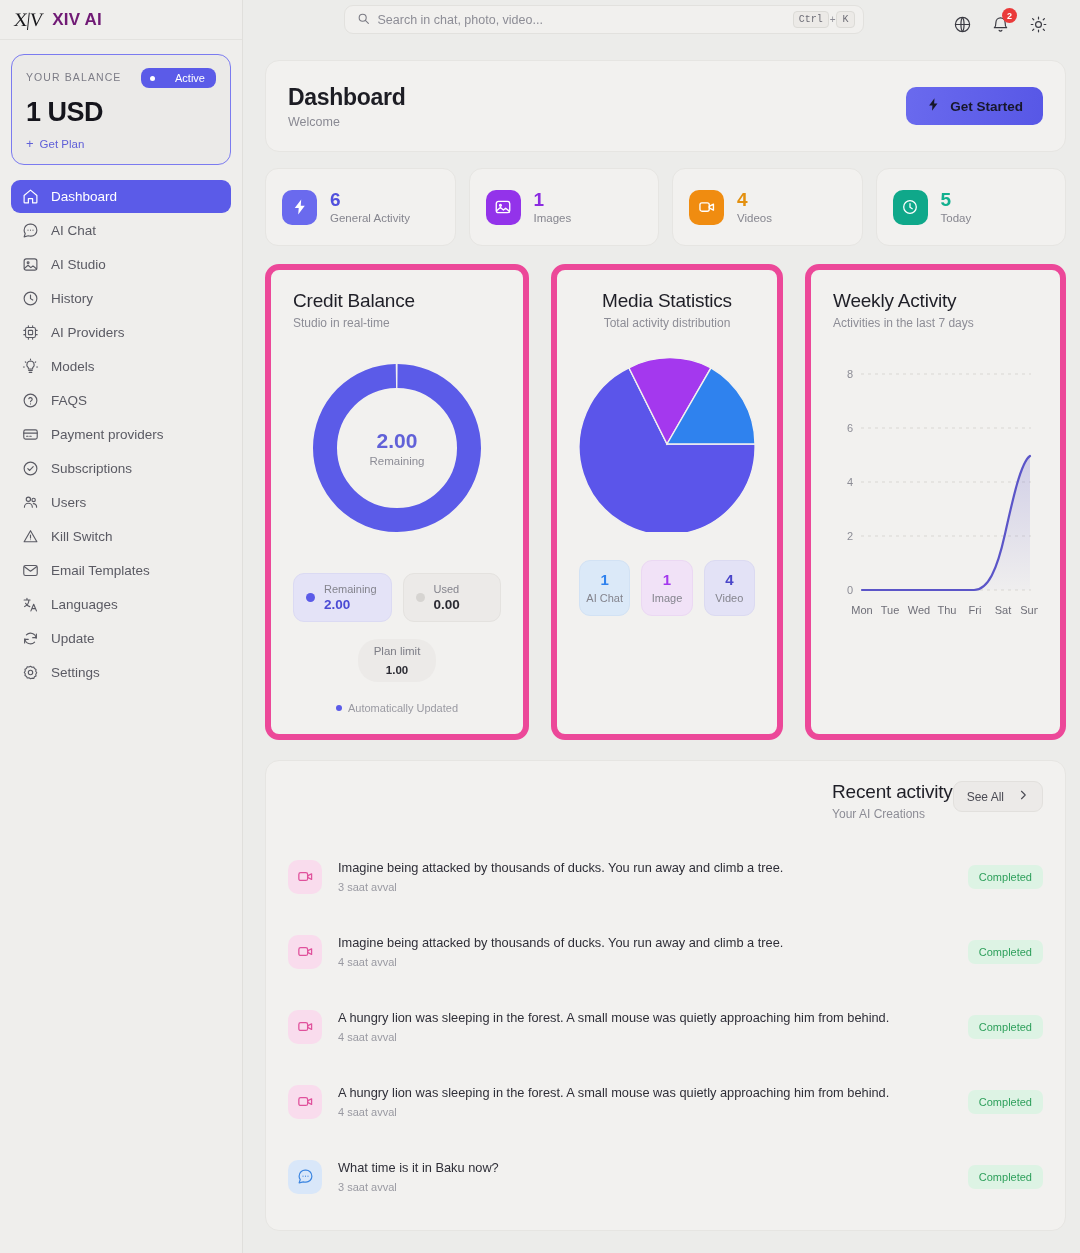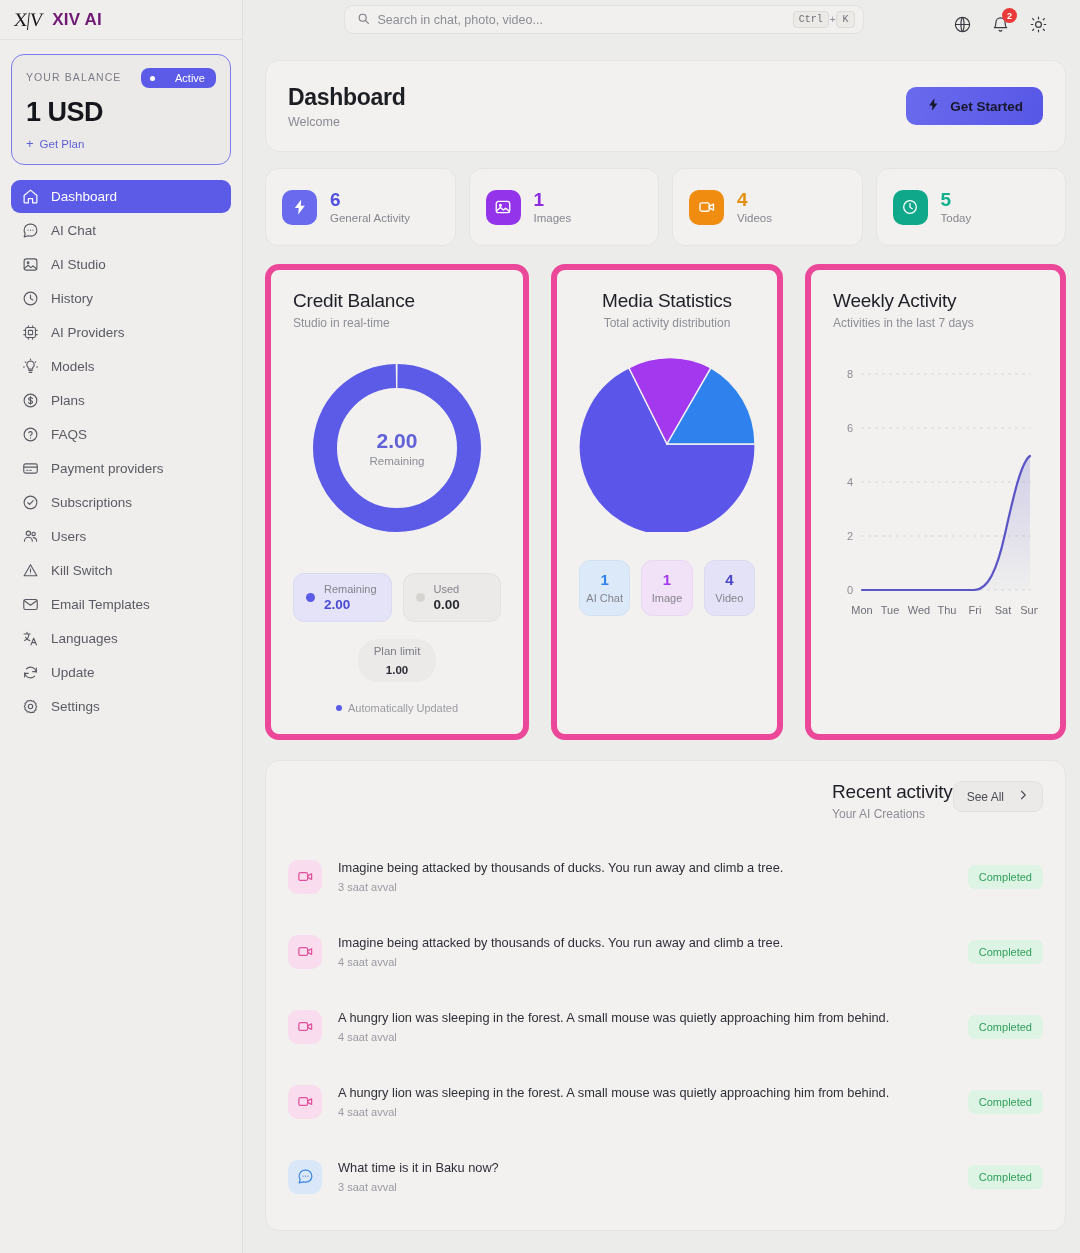--- a/index.html
+++ b/index.html
@@ -270,29 +270,20 @@
       </div>
       <div class="nav-item">
         <span class="ico">
             <svg viewBox="0 0 24 24" fill="none" stroke="currentColor" stroke-width="1.5" stroke-linecap="round" stroke-linejoin="round">
               <path d="M9.5 17.5h5M10.2 20.3h3.6"></path>
               <path d="M12 4.2a5.2 5.2 0 0 0-3 9.4v1.9h6v-1.9a5.2 5.2 0 0 0-3-9.4z"></path>
               <path d="M12 1.3v1.3M4.6 5.4l.9.9M19.4 5.4l-.9.9M2 12.8h1.3M20.7 12.8H22"></path>
             </svg>
           </span>
         <span>Models</span>
-      </div>
-      <div class="nav-item">
-        <span class="ico">
-            <svg viewBox="0 0 24 24" fill="none" stroke="currentColor" stroke-width="1.6" stroke-linecap="round" stroke-linejoin="round">
-              <circle cx="12" cy="12" r="9"></circle>
-              <path d="M12 6.6v10.8M14.6 9.2a2.6 2.6 0 0 0-2.6-1.4c-1.5 0-2.7.8-2.7 2.1s1.1 1.8 2.7 2.1c1.7.3 2.9.8 2.9 2.2s-1.3 2.2-2.9 2.2a3 3 0 0 1-2.9-1.6"></path>
-            </svg>
-          </span>
-        <span>Plans</span>
       </div>
       <div class="nav-item">
         <span class="ico">
             <svg viewBox="0 0 24 24" fill="none" stroke="currentColor" stroke-width="1.6" stroke-linecap="round" stroke-linejoin="round">
               <circle cx="12" cy="12" r="9"></circle>
               <path d="M9.6 9.4a2.5 2.5 0 0 1 4.8.9c0 1.7-2.4 2-2.4 3.5"></path>
               <circle cx="12" cy="16.8" r=".8" fill="currentColor" stroke="none"></circle>
             </svg>
           </span>
         <span>FAQS</span>

